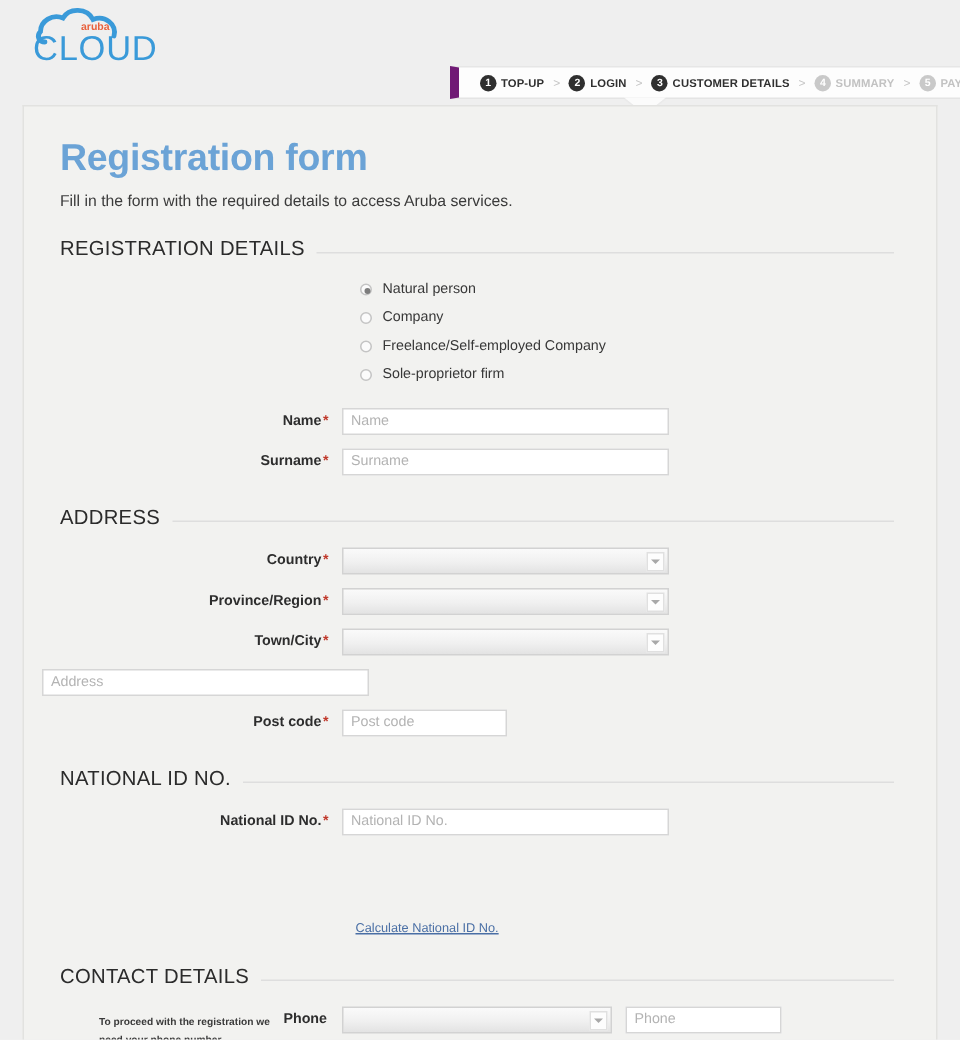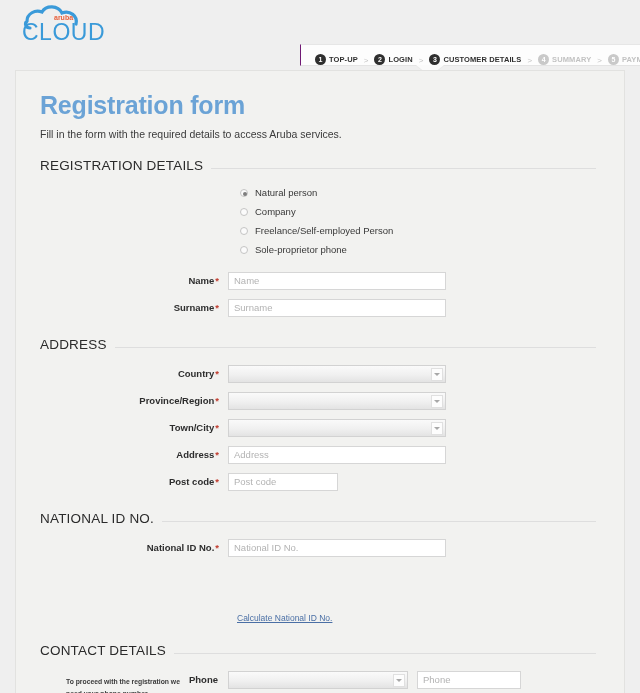--- a/index.html
+++ b/index.html
@@ -24,24 +24,24 @@
   }
   #logo-svg { display: block; }
 
   
   #steps-bar {
     position: absolute;
     left: 300px; top: 44px;
     width: 340px; height: 22px;
     background: #fdfdfd;
     border-top: 1px solid #e6e6e6;
-    border-left: 1px solid #701a75;
+    border-left: 6px solid #701a75;
     border-bottom: 1px solid #e4e4e4;
     display: flex;
-    align-items: flex-end;
+    align-items: center;
     padding-left: 14px;
     gap: 0px;
   }
   #steps-pointer {
     position: absolute;
     left: 416px; top: 65px;
     width: 0; height: 0;
     border-left: 14px solid transparent;
     border-right: 14px solid transparent;
     border-top: 11px solid #fbfbfb;
@@ -313,25 +313,25 @@
         <div class="radio-row selected">
           <span class="radio-dot"></span>
           <span class="radio-label">Natural person</span>
         </div>
         <div class="radio-row">
           <span class="radio-dot"></span>
           <span class="radio-label">Company</span>
         </div>
         <div class="radio-row">
           <span class="radio-dot"></span>
-          <span class="radio-label">Freelance/Self-employed Person</span>
+          <span class="radio-label">Freelance/Self-employed Company</span>
         </div>
         <div class="radio-row">
           <span class="radio-dot"></span>
-          <span class="radio-label">Sole-proprietor phone</span>
+          <span class="radio-label">Sole-proprietor firm</span>
         </div>
       </div>
 
       <div class="gap-sm"></div>
 
       <div class="form-row">
         <div class="field-label">
           <span>Name</span><span class="req">*</span>
         </div>
         <input class="text-input w-wide" type="text" placeholder="Name" style="">
@@ -374,23 +374,20 @@
       <div class="form-row">
         <div class="field-label">
           <span>Town/City</span><span class="req">*</span>
         </div>
         <div class="select-box sel-wide">
           <span class="arrow-btn"></span>
         </div>
       </div>
 
       <div class="form-row">
-        <div class="field-label">
-          <span>Address</span><span class="req">*</span>
-        </div>
         <input class="text-input w-wide" type="text" placeholder="Address" style="">
       </div>
 
       <div class="form-row">
         <div class="field-label">
           <span>Post code</span><span class="req">*</span>
         </div>
         <input class="text-input w-short" type="text" placeholder="Post code" style="">
       </div>
 

